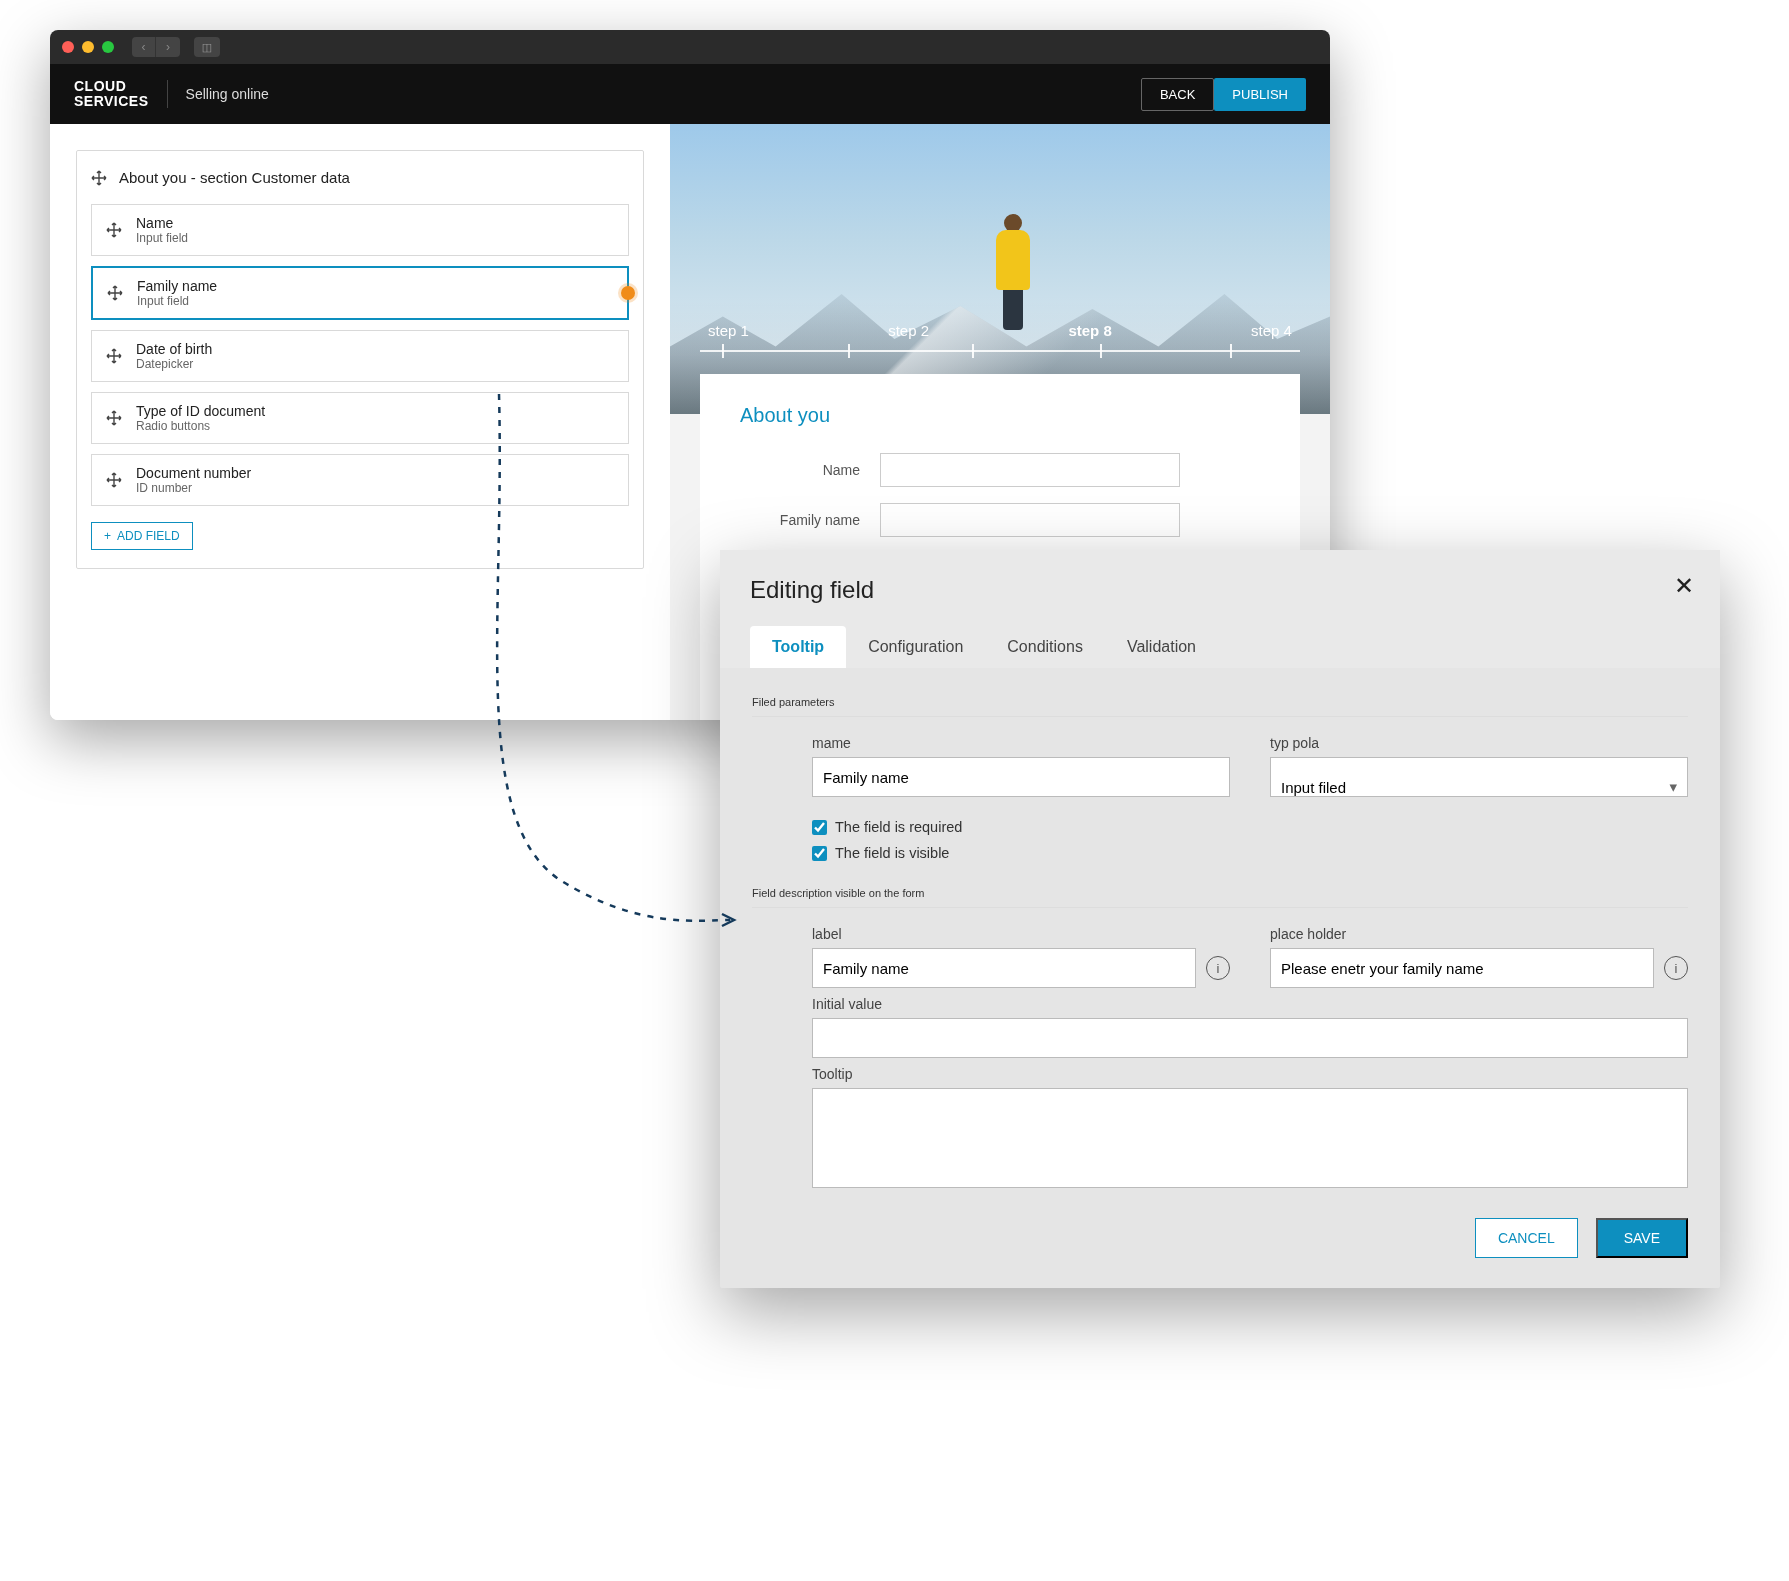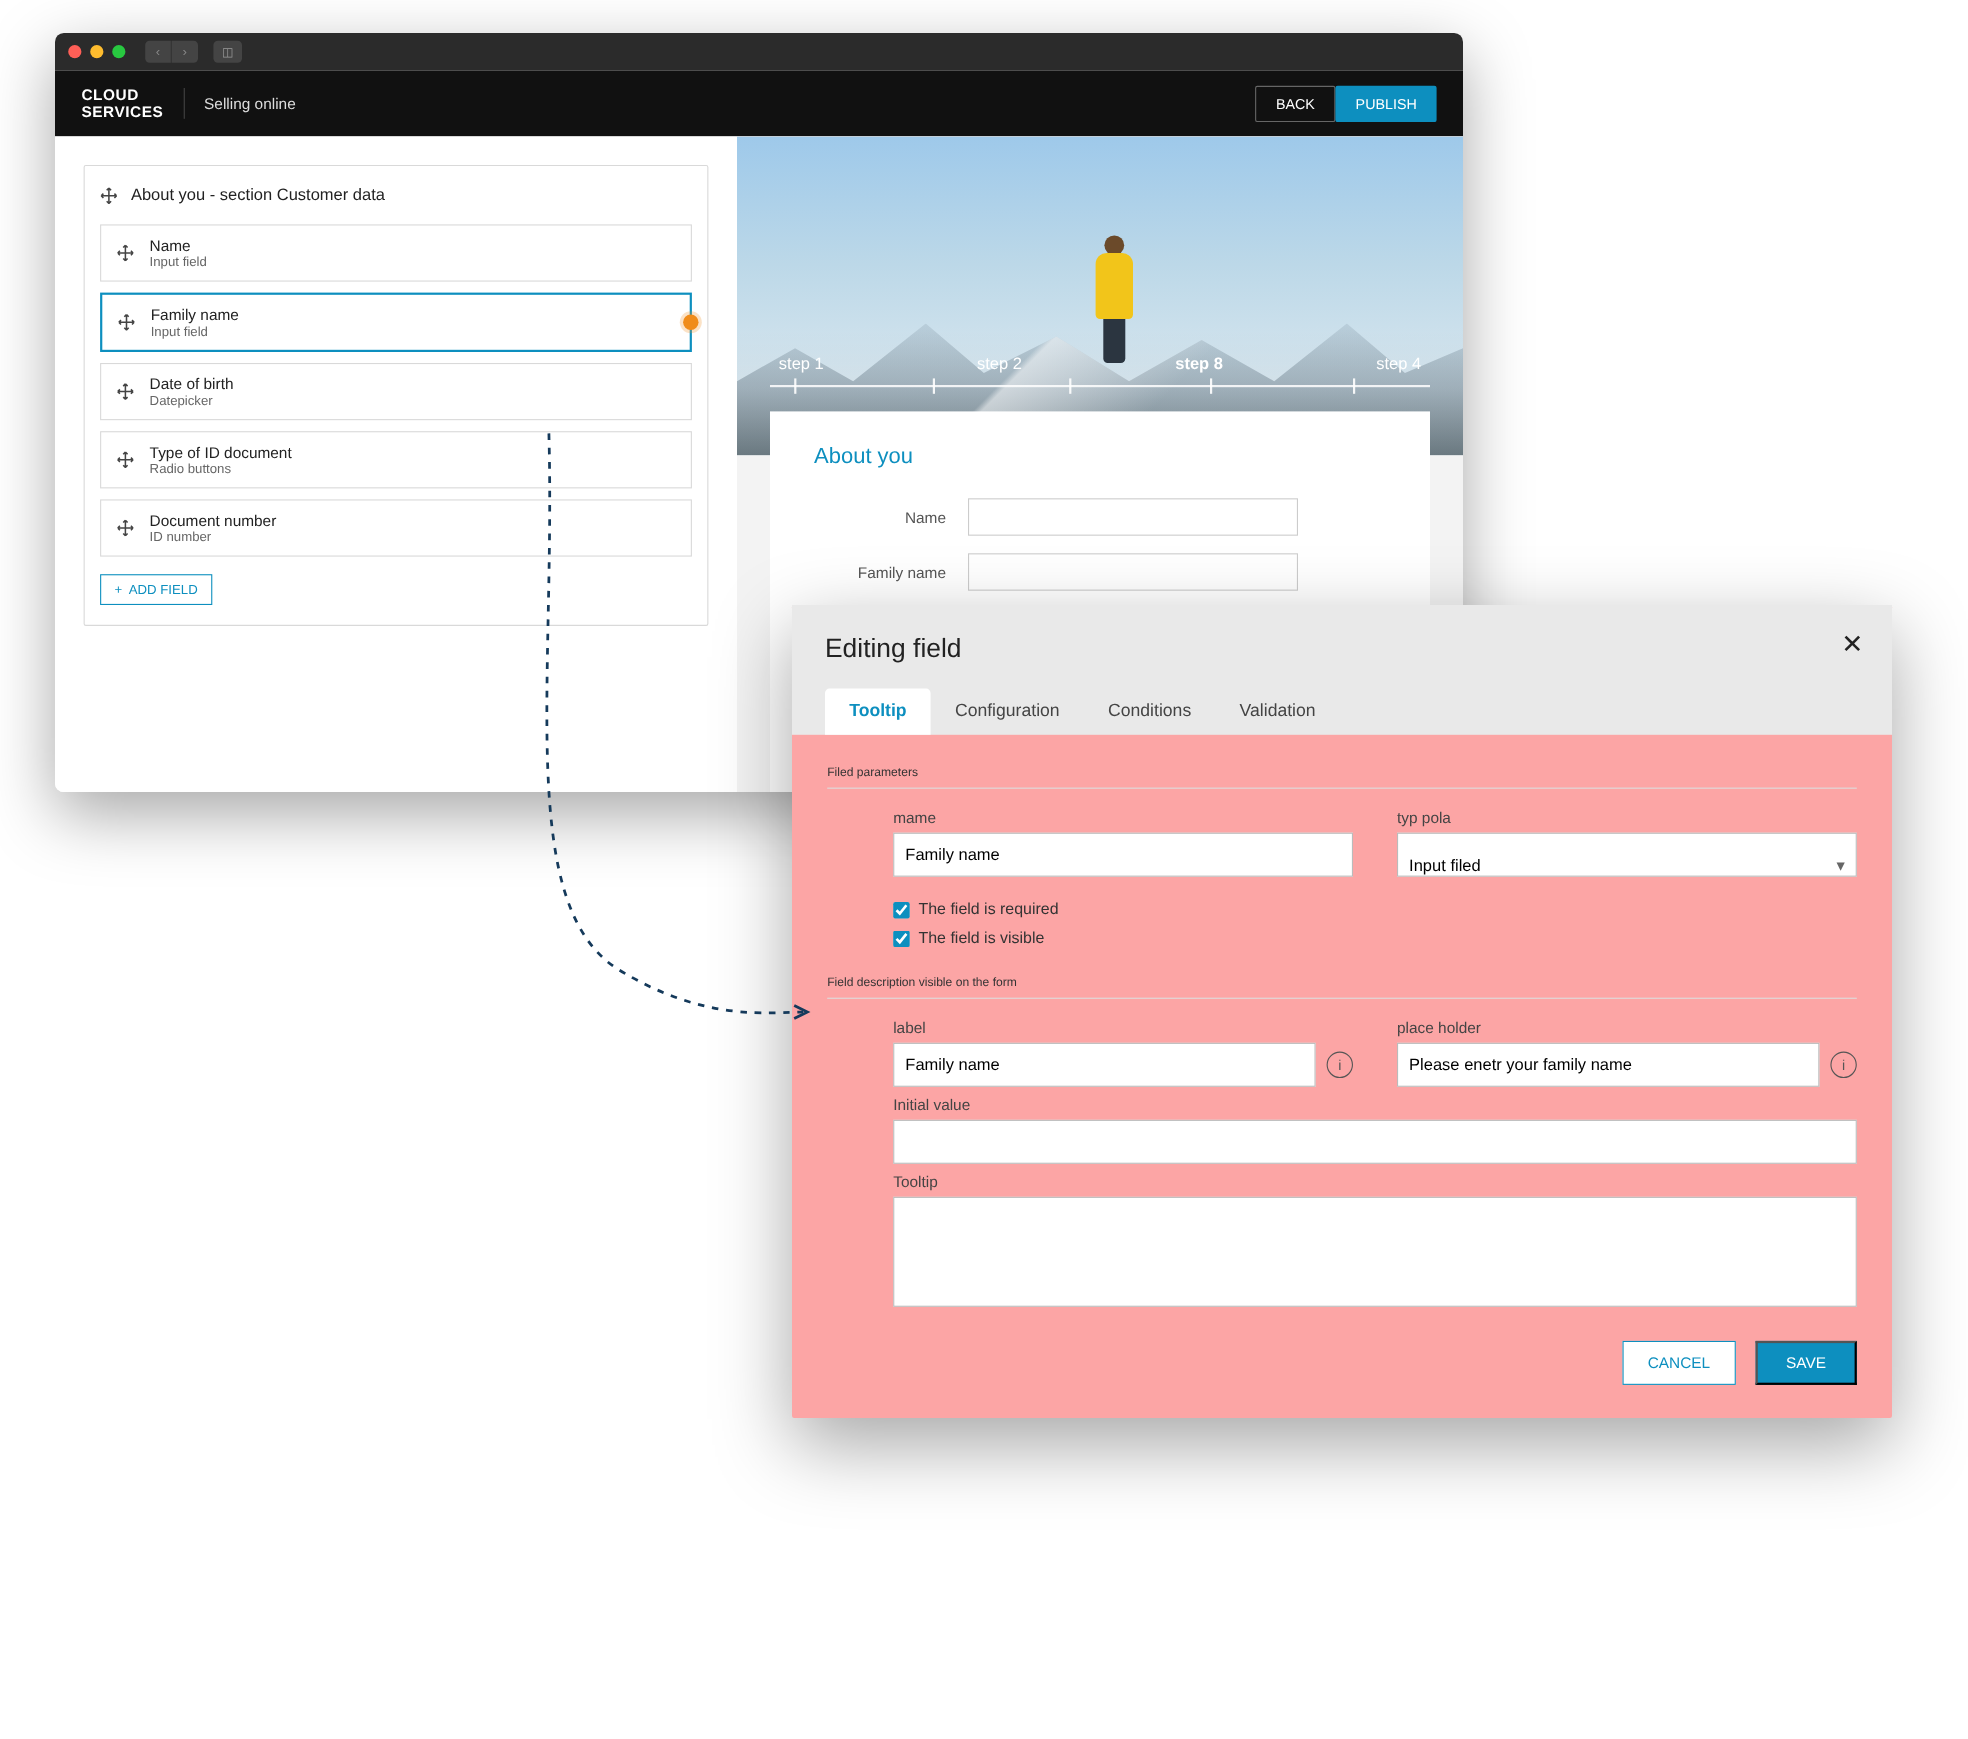--- a/index.html
+++ b/index.html
@@ -158,21 +158,21 @@
   .form-row { display:flex; align-items:center; gap:20px; margin-bottom:16px; }
   .form-row label { width:120px; text-align:right; font-size:14px; color:#555; }
   .form-row input { flex:0 0 300px; height:34px; border:1px solid #ccc; padding:0 8px; font-size:14px; }
 
   
   .modal {
     position:absolute;
     left: 720px;
     top: 550px;
     width: 1000px;
-    background:#fca5a5;
+    background:#e5e5e5;
     box-shadow: 0 24px 70px rgba(0,0,0,0.35);
     border-radius:2px;
   }
   .modal-header {
     background:#e9e9e9;
     padding: 26px 30px 0;
     position:relative;
   }
   .modal-header h2 { font-size:24px; font-weight:400; color:#222; margin-bottom:22px; }
   .modal-close {

